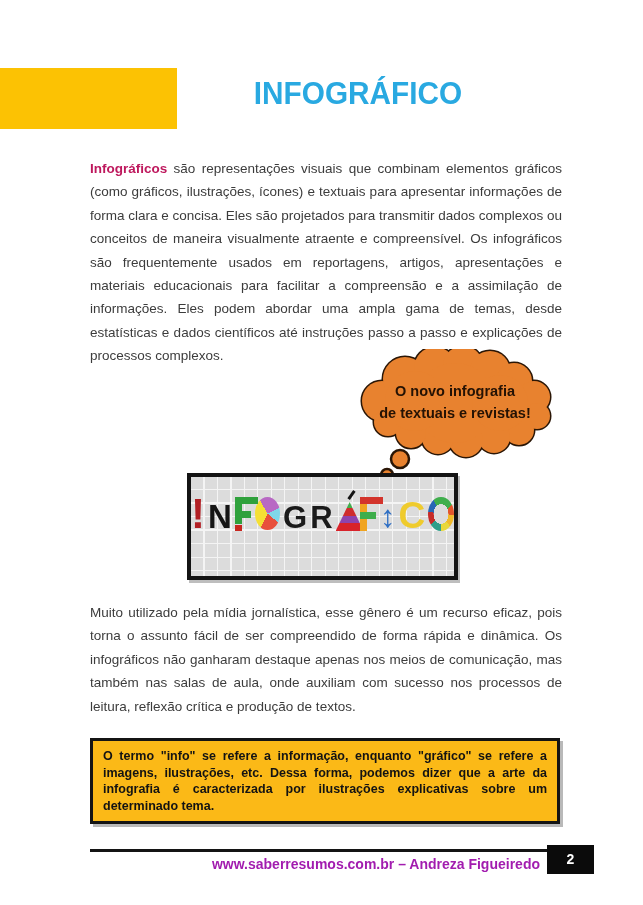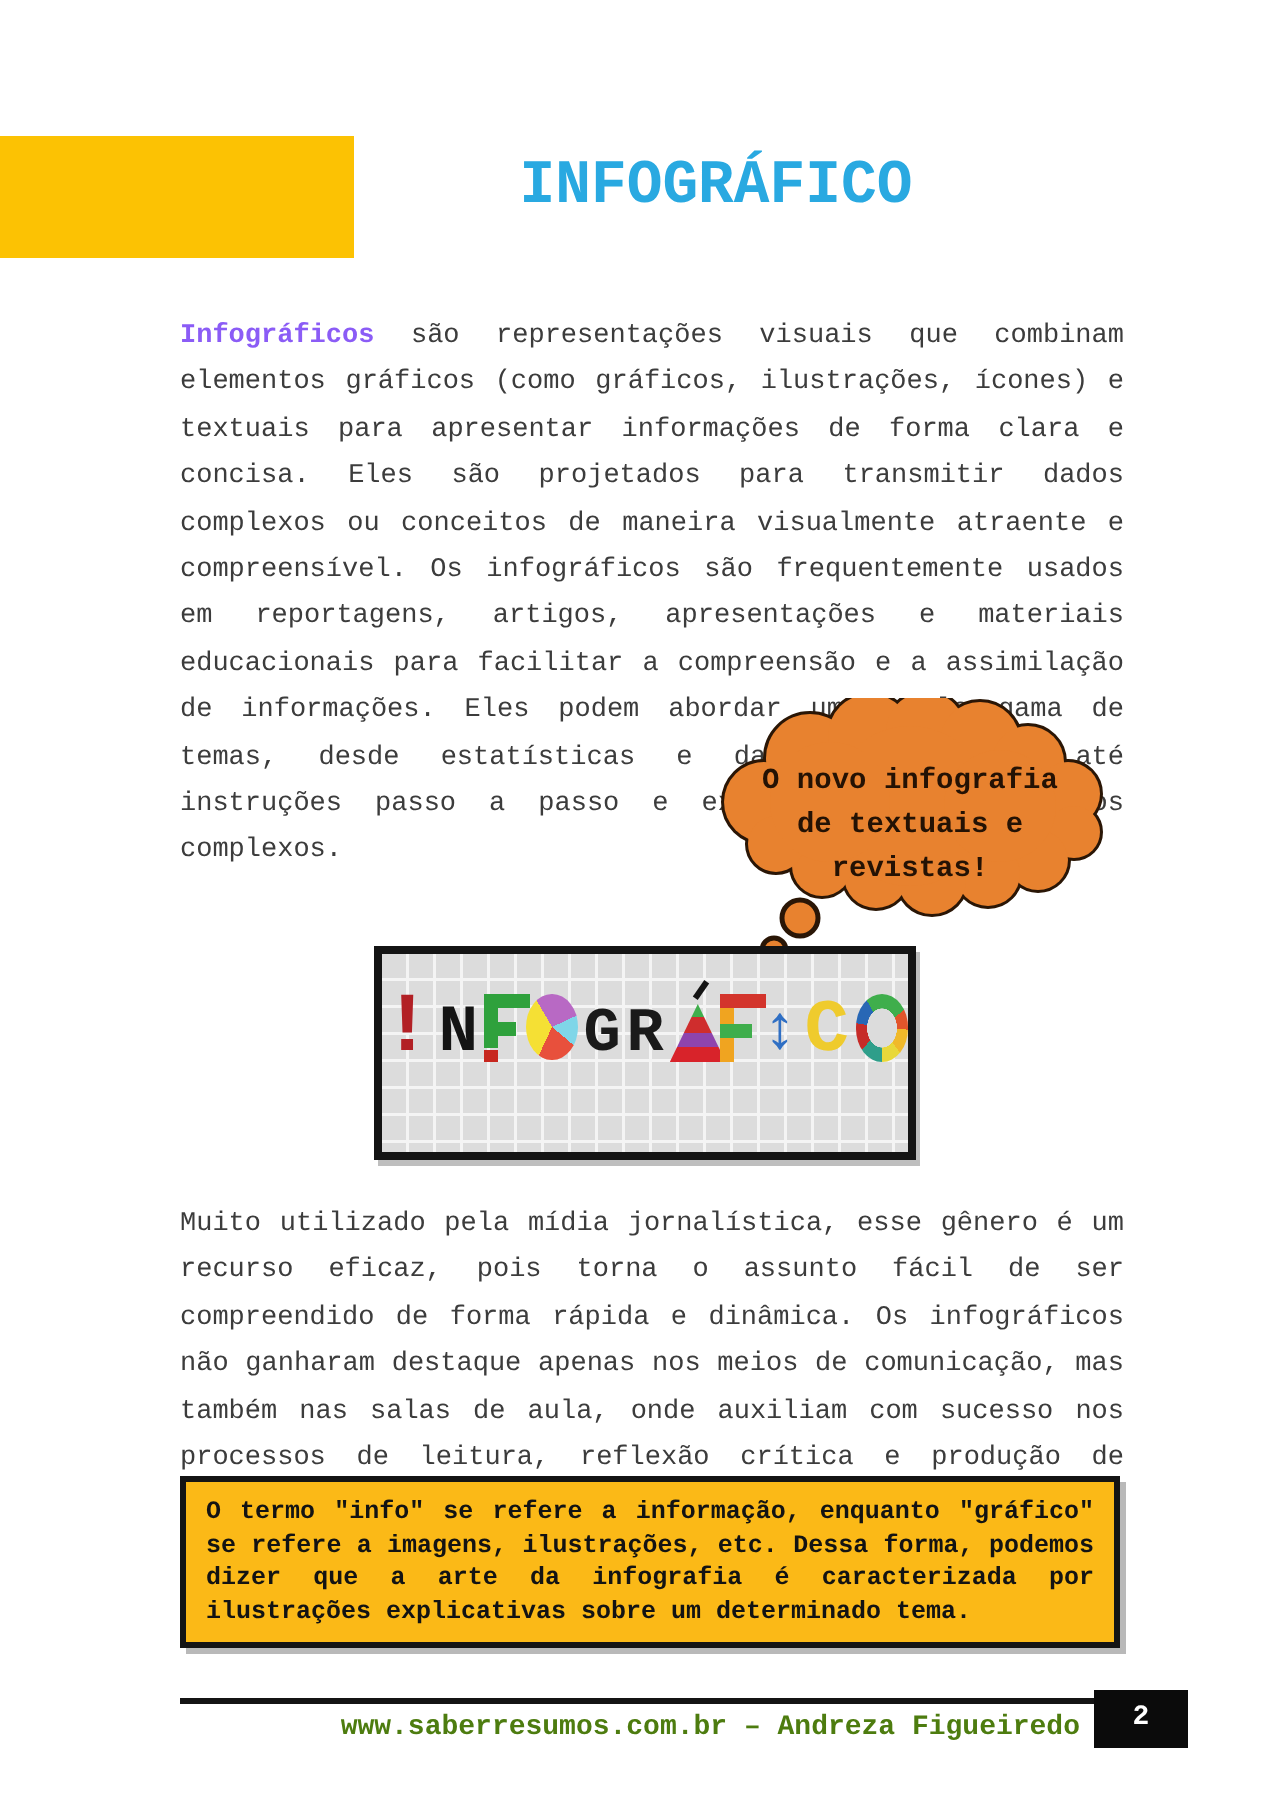--- a/index.html
+++ b/index.html
@@ -1,32 +1,32 @@
 <!DOCTYPE html>
 <html><head>
 <meta charset="utf-8">
 <style>
   * { margin:0; padding:0; box-sizing:border-box; }
   html,body { background:#ffffff; }
   .page {
     position:relative; width:643px; height:905px; background:#ffffff;
-    font-family:Liberation Mono, monospace; overflow:hidden;
+    font-family:Liberation Sans, sans-serif; overflow:hidden;
   }
   .accent-band { position:absolute; left:0; top:68px; width:177px; height:61px; background:#FCC203; }
   .page-title {
     position:absolute; left:75px; top:76px; width:566px; text-align:center;
     font-size:31px; font-weight:bold; color:#29A9E1; transform:scaleX(.96);
   }
   .para {
     position:absolute; left:90px; width:472px; font-size:13.5px; line-height:23.4px;
     color:#3c3c3c; text-align:justify;
   }
   .para1 { top:157px; }
   .para2 { top:589px;margin-top:12px; }
-  .para strong { color:#8b5cf6; }
+  .para strong { color:#be185d; }
 
   
   .bubble { position:absolute; left:350px; top:349px; width:210px; height:150px; }
   .bubble svg { position:absolute; left:0; top:0; }
   .bubble-text {
     position:absolute; top:31px; left:14px; right:14px; text-align:center;
     font-weight:bold; font-size:14.5px; line-height:22px; color:#241204;
   }
 
   
@@ -83,21 +83,21 @@
     position:absolute; left:90px; top:738px; width:470px;
     border:3px solid #141414; background:#FBB917; padding:7px 10px;
     box-shadow:3px 3px 0 rgba(80,80,80,.4);
   }
   .note-box p { font-size:12.5px; font-weight:bold; line-height:16.5px; color:#131313; text-align:justify; }
 
   
   .footer-line { position:absolute; left:90px; top:849px; width:457px; height:3px; background:#141414; }
   .footer-text {
     position:absolute; left:90px; top:856px; width:450px; text-align:right;
-    font-size:14px; font-weight:bold; color:#4d7c0f;
+    font-size:14px; font-weight:bold; color:#a21caf;
   }
   .page-num {
     position:absolute; left:547px; top:845px; width:47px; height:29px;
     background:#0b0b0b; color:#fff; font-size:14px; font-weight:bold;
     text-align:center; line-height:29px;
   }
 </style>
 </head>
 <body>
 

